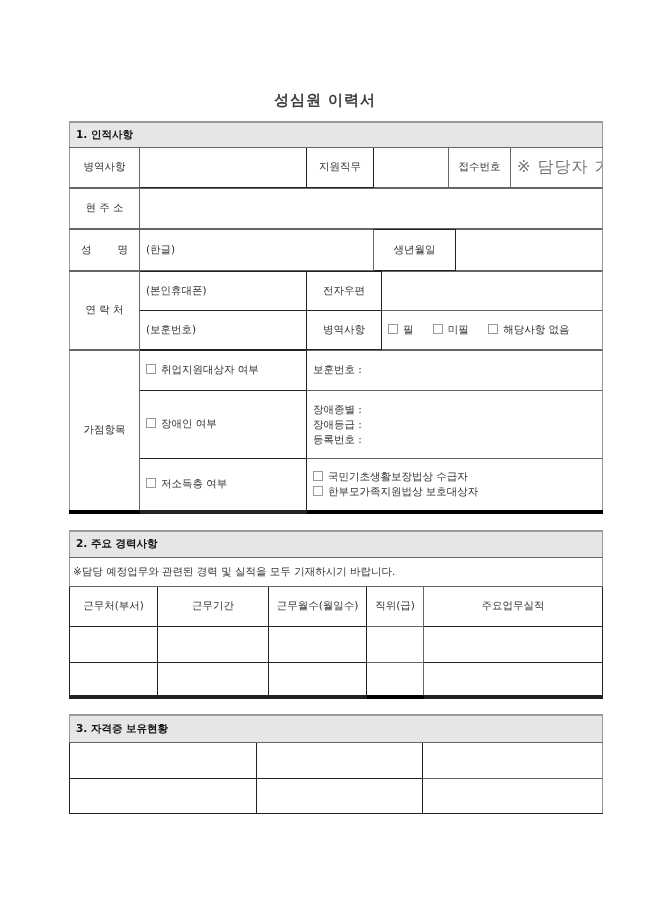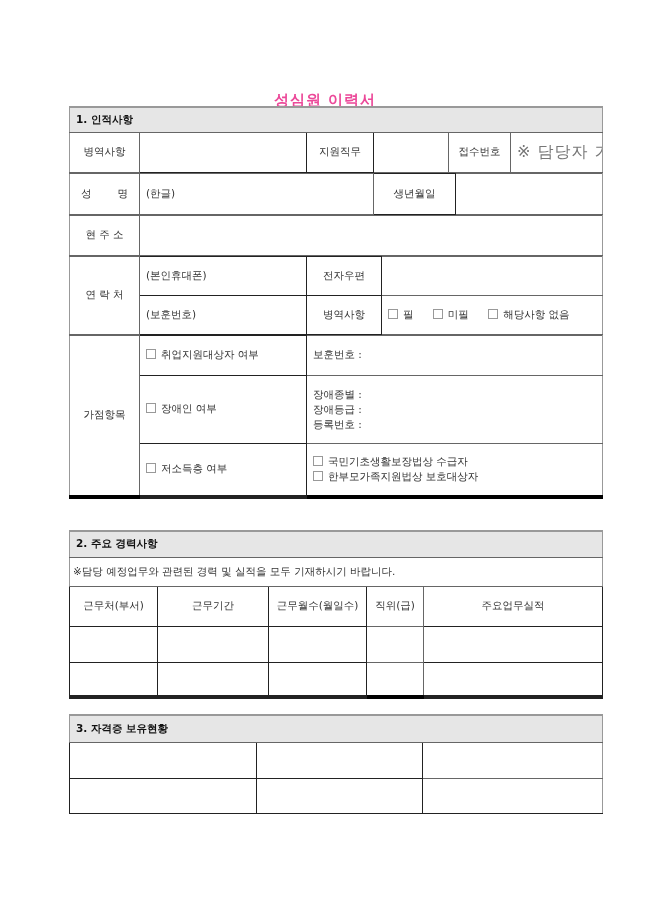--- a/index.html
+++ b/index.html
@@ -1,19 +1,19 @@
 <!DOCTYPE html>
 <html><head>
 <meta charset="utf-8">
 <style>
   html, body { margin: 0; padding: 0; background: #ffffff; }
   body { width: 650px; height: 920px; position: relative; overflow: hidden;
          font-family: "DejaVu Sans", "Liberation Sans", sans-serif; color: #222; }
   .title { position: absolute; left: 0; width: 650px; top: 91px; text-align: center;
-           font-size: 15px; font-weight: bold; letter-spacing: 1px; color: #ec4899; }
+           font-size: 15px; font-weight: bold; letter-spacing: 1px; color: #404040; }
   .sec { position: absolute; left: 69px; width: 533px; }
   table { border-collapse: collapse; width: 100%; table-layout: fixed; }
   td { border: 1px solid #666; font-size: 10.5px; padding: 0 6px; vertical-align: middle;
        color: #333; overflow: hidden; white-space: nowrap; }
   td.c { text-align: center; }
   td.hd { background: #e6e6e6; font-weight: bold; font-size: 10.5px; color: #111;
           border-top: 2px solid #999; border-left: 1px solid #999; border-right: 1px solid #999; }
   .outer-l { border-left: 1px solid #999; }
   .outer-r { border-right: 1px solid #999; }
   .outer-b { border-bottom: 4px solid #000000; }
@@ -22,21 +22,21 @@
          margin-right: 5px; vertical-align: -1px; background: #fff; }
   .cb { margin-right: 16px; }
   .stack div { line-height: 15px; }
   .admin-note { color: #777; font-size: 16px; letter-spacing: 1px; }
 </style>
 </head>
 <body>
 
 <div class="title">성심원 이력서</div>
 
-<div class="sec" style="top:106px;">
+<div class="sec" style="top:121px;">
   <table>
     <colgroup>
       <col style="width:70px">
         <col style="width:167px">
         <col style="width:67px">
       <col style="width:75px">
         <col style="width:62px">
         <col style="width:92px">
     </colgroup>
     <tbody>
@@ -48,44 +48,44 @@
       <td class="blk"></td>
       <td class="c blk">지원직무</td>
       <td></td>
       <td class="c">접수번호</td>
       <td class="outer-r"><span class="admin-note">※ 담당자 기재</span></td>
     </tr>
   </tbody>
     </table>
   <table>
     <colgroup>
+        <col style="width:70px">
+        <col style="width:463px">
+      </colgroup>
+    <tbody>
+        <tr style="height:40px;">
+      <td class="c outer-l">현 주 소</td>
+      <td class="outer-r"></td>
+    </tr>
+  </tbody>
+    </table>
+  <table>
+    <colgroup>
       <col style="width:70px">
         <col style="width:234px">
         <col style="width:82px">
         <col style="width:147px">
     </colgroup>
     <tbody>
         <tr style="height:41px;">
       <td class="c outer-l">
         <span>성</span><span style="display:inline-block;width:26px;"></span><span>명</span>
       </td>
       <td>(한글)</td>
       <td class="c blk">생년월일</td>
-      <td class="outer-r"></td>
-    </tr>
-  </tbody>
-    </table>
-  <table>
-    <colgroup>
-        <col style="width:70px">
-        <col style="width:463px">
-      </colgroup>
-    <tbody>
-        <tr style="height:40px;">
-      <td class="c outer-l">현 주 소</td>
       <td class="outer-r"></td>
     </tr>
   </tbody>
     </table>
   <table>
     <colgroup>
       <col style="width:70px">
         <col style="width:167px">
         <col style="width:75px">
         <col style="width:221px">

